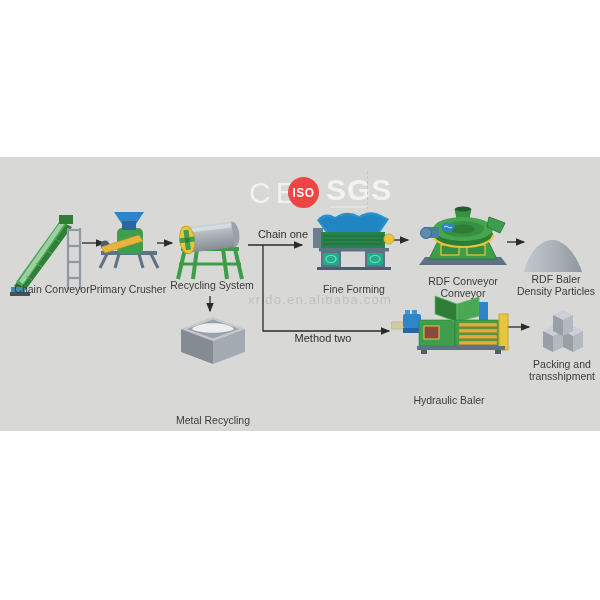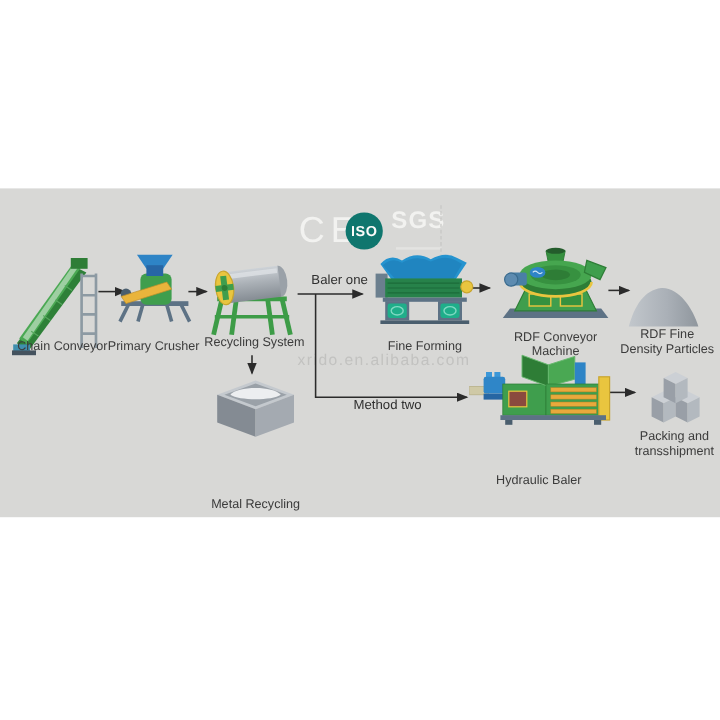--- a/index.html
+++ b/index.html
@@ -5,23 +5,23 @@
   html,body{margin:0;padding:0;}
   body{
     width:600px;height:600px;position:relative;background:#ffffff;
     font-family:"Liberation Sans",sans-serif;overflow:hidden;
   }
   .abs{position:absolute;}
   
   .photo-panel{left:0;top:157px;width:600px;height:274px;background:#d8d8d6;}
   
   .logo-ce{left:249px;top:176px;font-size:30px;font-weight:500;letter-spacing:5px;color:#f2f2f0;}
-  .logo-iso{left:288px;top:177px;width:31px;height:31px;border-radius:50%;background:#0f766e;
+  .logo-iso{left:288px;top:177px;width:31px;height:31px;border-radius:50%;background:#ef4444;
     display:flex;align-items:center;justify-content:center;font-size:12px;font-weight:bold;color:#fbfbf9;letter-spacing:0.5px;}
-  .logo-sgs{left:326px;top:173px;font-size:20px;font-weight:bold;letter-spacing:1px;color:#f2f2f0;}
+  .logo-sgs{left:326px;top:173px;font-size:30px;font-weight:bold;letter-spacing:1px;color:#f2f2f0;}
   .sgs-underline{left:330px;top:206px;width:38px;height:2px;background:#e3e3e1;}
   .cert-divider{left:367px;top:171px;height:44px;width:0;border-left:1px dashed #c6c6c4;}
   
   .watermark{left:320px;top:292px;transform:translateX(-50%);font-size:13px;letter-spacing:1.2px;color:#c2c2c0;white-space:nowrap;}
   
   .lbl{transform:translateX(-50%);font-size:10.5px;color:#3b3b3b;text-align:center;white-space:nowrap;line-height:11.5px;}
   .lbl-chain{left:52px;top:284px;}
   .lbl-primary{left:128px;top:284px;}
   .lbl-separator{left:212px;top:280px;}
   .lbl-fine{left:354px;top:284px;}
@@ -244,26 +244,26 @@
     <polygon points="26,15 36,10 36,26 26,31" fill="#b3b9bf"></polygon>
   </g>
 </svg>
 
 <div class="abs lbl lbl-chain">Chain Conveyor</div>
 <div class="abs lbl lbl-primary">Primary Crusher</div>
 <div class="abs lbl lbl-separator">Recycling System</div>
 <div class="abs lbl lbl-fine">Fine Forming</div>
 <div class="abs lbl lbl-rdf">
   <div>RDF Conveyor</div>
-  <div>Machine</div>
+  <div>Conveyor</div>
 </div>
 <div class="abs lbl lbl-particles">
-  <div>RDF Fine</div>
+  <div>RDF Baler</div>
   <div>Density Particles</div>
 </div>
 <div class="abs lbl lbl-metal">Metal Recycling</div>
 <div class="abs lbl lbl-baler">Hydraulic Baler</div>
 <div class="abs lbl lbl-packing">
   <div>Packing and</div>
   <div>transshipment</div>
 </div>
-<div class="abs lbl lbl-method lbl-method-one">Baler one</div>
+<div class="abs lbl lbl-method lbl-method-one">Chain one</div>
 <div class="abs lbl lbl-method lbl-method-two">Method two</div>
 
 </body></html>

